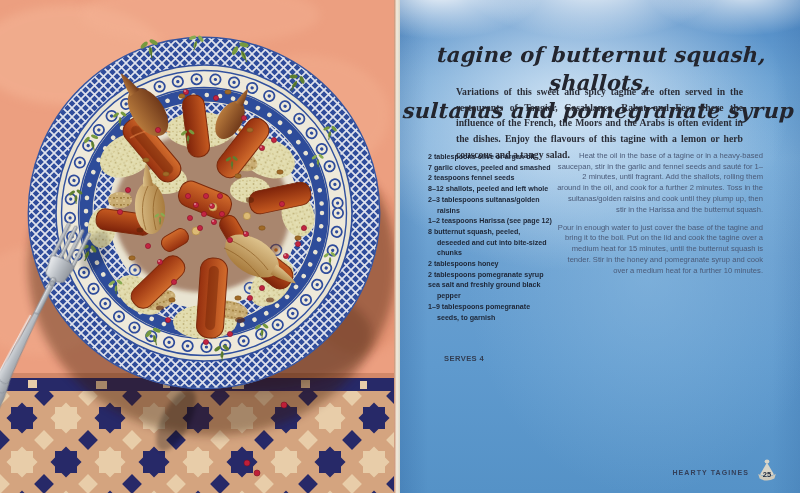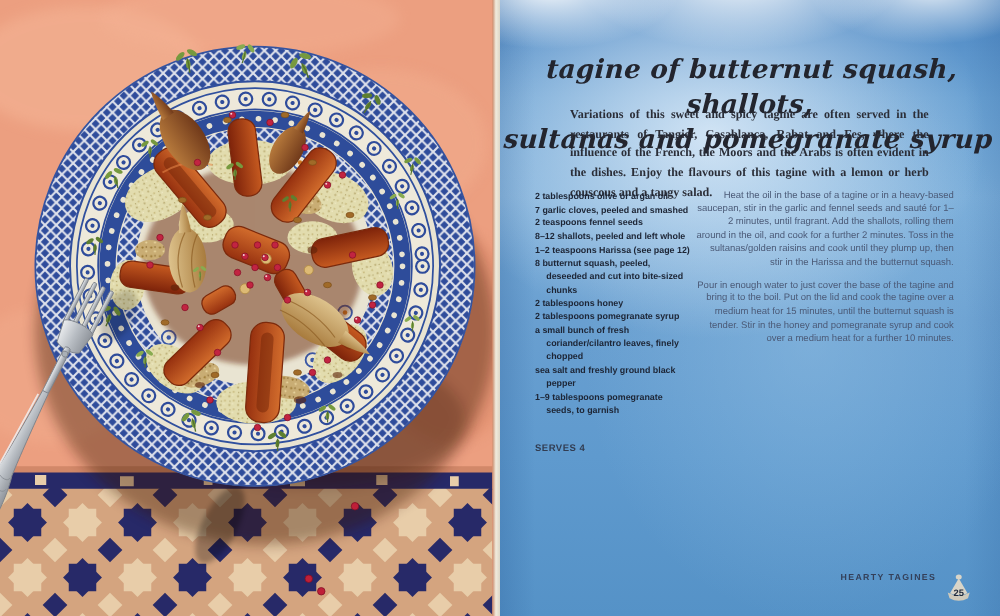--- a/index.html
+++ b/index.html
@@ -26,26 +26,26 @@
   .title{position:absolute;top:27px;left:0;width:100%;text-align:center;
     font-family:"DejaVu Serif",serif;font-style:italic;font-weight:700;
     font-size:21px;line-height:28px;color:#23252e;letter-spacing:.2px;
     transform:skewX(-3deg);}
   .intro{position:absolute;top:84px;left:56px;width:287px;margin:0;
     font-family:"Liberation Serif",serif;font-weight:700;
     font-size:9.7px;line-height:15.7px;color:#2b2e38;text-align:justify;}
   .ingredients{position:absolute;top:152px;left:28px;width:126px;margin:0;padding:0;
     list-style:none;font-size:7.1px;line-height:10.7px;font-weight:700;color:#1d2535;}
   .ingredients li{padding-left:9px;text-indent:-9px;}
-  .serves{position:absolute;top:354px;left:28px;font-size:7.6px;font-weight:700;
+  .serves{position:absolute;top:354px;left:44px;font-size:7.6px;font-weight:700;
     letter-spacing:.4px;color:#323d52;}
   .method{position:absolute;top:151px;left:157px;width:206px;
     font-size:7.6px;line-height:10.7px;color:#4b5a77;font-weight:400;}
   .method p{margin:0 0 7.5px 0;text-align:right;}
-  .footer{position:absolute;right:22px;bottom:8px;display:flex;align-items:flex-start;gap:7px;}
+  .footer{position:absolute;right:22px;bottom:8px;display:flex;align-items:center;gap:7px;}
   .section-label{font-size:7px;font-weight:700;letter-spacing:1.1px;color:#34405a;}
   .pagenum{position:relative;width:22px;height:26px;display:block;}
   .pagenum svg{display:block;}
   .pagenum b{position:absolute;left:0;top:11px;width:100%;text-align:center;
     font-size:7.5px;color:#222b3c;font-weight:700;}
 </style>
 </head>
 <body>
 
 <div class="spread">
@@ -396,25 +396,25 @@
       <span>sultanas and pomegranate syrup</span>
     </h1>
 
     <p class="intro">Variations of this sweet and spicy tagine are often served in the restaurants of Tangier, Casablanca, Rabat and Fes, where the influence of the French, the Moors and the Arabs is often evident in the dishes. Enjoy the flavours of this tagine with a lemon or herb couscous and a tangy salad.</p>
 
     <ul class="ingredients">
       <li>2 tablespoons olive or argan oil</li>
       <li>7 garlic cloves, peeled and smashed</li>
       <li>2 teaspoons fennel seeds</li>
       <li>8–12 shallots, peeled and left whole</li>
+      <li>2–3 tablespoons sultanas/golden raisins</li>
       <li>1–2 teaspoons Harissa (see page 12)</li>
       <li>8 butternut squash, peeled, deseeded and cut into bite-sized chunks</li>
       <li>2 tablespoons honey</li>
       <li>2 tablespoons pomegranate syrup</li>
-      <li>a small bunch of fresh coriander/cilantro leaves, finely chopped</li>
       <li>sea salt and freshly ground black pepper</li>
       <li>1–9 tablespoons pomegranate seeds, to garnish</li>
     </ul>
 
     <div class="serves">SERVES 4</div>
 
     <div class="method">
       <p>Heat the oil in the base of a tagine or in a heavy-based saucepan, stir in the garlic and fennel seeds and sauté for 1–2 minutes, until fragrant. Add the shallots, rolling them around in the oil, and cook for a further 2 minutes. Toss in the sultanas/golden raisins and cook until they plump up, then stir in the Harissa and the butternut squash.</p>
       <p>Pour in enough water to just cover the base of the tagine and bring it to the boil. Put on the lid and cook the tagine over a medium heat for 15 minutes, until the butternut squash is tender. Stir in the honey and pomegranate syrup and cook over a medium heat for a further 10 minutes.</p>
     </div>

